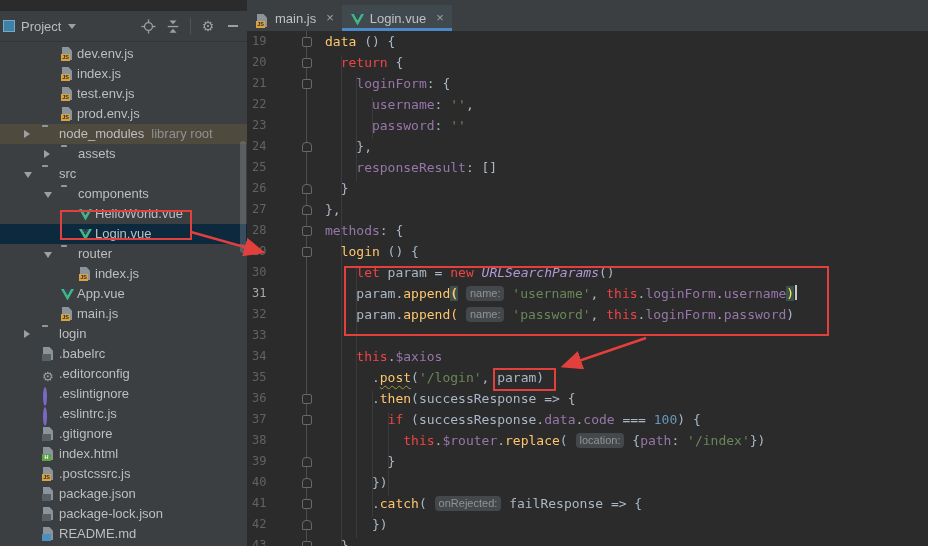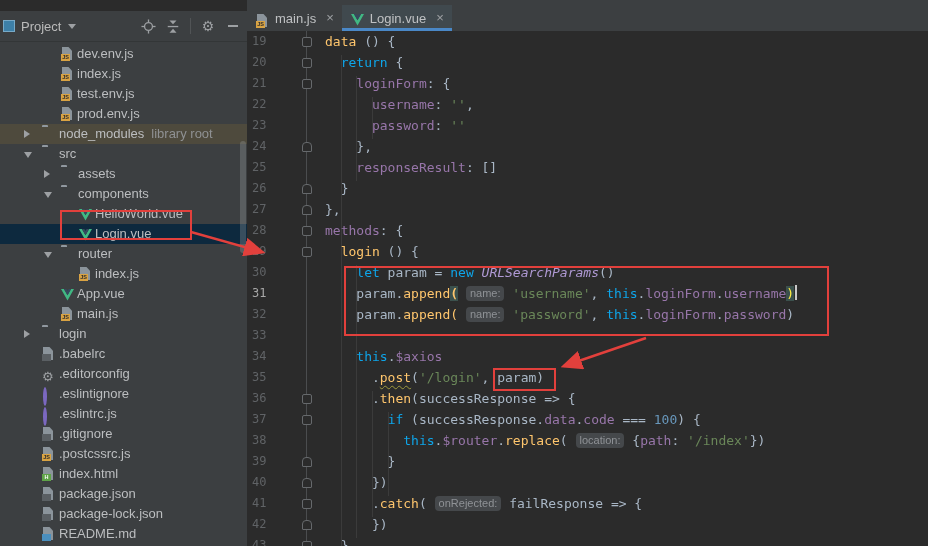--- a/index.html
+++ b/index.html
@@ -66,21 +66,21 @@
   .cl:first-child{margin-top:3px;}
   .ln{position:absolute;left:5px;width:26px;color:#606366;font-size:12px;
       font-family:"DejaVu Sans Mono",monospace;}
   .cl.cur .ln{color:#a8a8a8;}
   .ct{position:absolute;left:78px;top:0;}
   .fm{position:absolute;left:55px;top:6px;width:8px;height:8px;background:#2b2b2b;
       border:1px solid #66696c;border-radius:2px;z-index:2;}
   .fm.fm-e{border-radius:4px 4px 1px 1px;}
 
   .tk-d{color:#a9b7c6;}
-  .tk-kw{color:#0ea5e9;text-align:center;}
+  .tk-kw{color:#ef4444;text-align:center;}
   .tk-fn{color:#ffc66d;}
   .tk-prop{color:#9876aa;}
   .tk-str{color:#6a8759;}
   .tk-num{color:#6897bb;}
   .tk-cls{color:#b09ad5;font-style:italic;}
   .tk-hl{color:#ffef43;background:#3b514d;}
   .tk-fnhl{color:#ffc66d;background:#3b514d;font-weight:bold;}
   .tk-wavy{color:#ffc66d;text-decoration:underline wavy #9f9a3d 1px;text-underline-offset:3px;}
   .tk-inlay{display:inline-block;background:#45484b;color:#8f9296;border-radius:4px;
             font-size:11px;padding:0 4px;line-height:15px;vertical-align:1px;
@@ -155,28 +155,28 @@
             <span class="badge js">JS</span>
           </span>
           <span class="lbl" style="left: 77px;">prod.env.js</span>
         </div>
         <div class="trow hl">
           <span class="arr closed" style="left: 24px;"></span>
           <span class="icn" style="left: 42px;"><span class="i-folder"></span></span>
           <span class="lbl" style="left: 59px;">node_modules<span class="tbadge">library root</span></span>
         </div>
         <div class="trow">
+          <span class="arr closed" style="left: 44px;"></span>
+          <span class="icn" style="left: 61px;"><span class="i-folder"></span></span>
+          <span class="lbl" style="left: 78px;">assets</span>
+        </div>
+        <div class="trow">
           <span class="arr open" style="left: 24px;"></span>
           <span class="icn" style="left: 42px;"><span class="i-folder"></span></span>
           <span class="lbl" style="left: 59px;">src</span>
-        </div>
-        <div class="trow">
-          <span class="arr closed" style="left: 44px;"></span>
-          <span class="icn" style="left: 61px;"><span class="i-folder"></span></span>
-          <span class="lbl" style="left: 78px;">assets</span>
         </div>
         <div class="trow">
           <span class="arr open" style="left: 44px;"></span>
           <span class="icn" style="left: 61px;"><span class="i-folder"></span></span>
           <span class="lbl" style="left: 78px;">components</span>
         </div>
         <div class="trow">
           <span class="icn" style="left: 79px;"><svg width="13" height="12" viewBox="0 0 24 22">
               <polygon points="0,0 12,21 24,0 18.6,0 12,11.3 5.4,0" fill="#41b883"></polygon>
               <polygon points="5.4,0 12,11.3 18.6,0 14.2,0 12,3.8 9.8,0" fill="#35495e"></polygon>
@@ -243,30 +243,30 @@
         <div class="trow">
           <span class="icn" style="left: 42px;">
             <span class="doc"></span>
             <span class="badge dark"></span>
           </span>
           <span class="lbl" style="left: 59px;">.gitignore</span>
         </div>
         <div class="trow">
           <span class="icn" style="left: 42px;">
             <span class="doc"></span>
+            <span class="badge html">H</span>
+          </span>
+          <span class="lbl" style="left: 59px;">index.html</span>
+        </div>
+        <div class="trow">
+          <span class="icn" style="left: 42px;">
+            <span class="doc"></span>
             <span class="badge js">JS</span>
           </span>
           <span class="lbl" style="left: 59px;">.postcssrc.js</span>
-        </div>
-        <div class="trow">
-          <span class="icn" style="left: 42px;">
-            <span class="doc"></span>
-            <span class="badge html">H</span>
-          </span>
-          <span class="lbl" style="left: 59px;">index.html</span>
         </div>
         <div class="trow">
           <span class="icn" style="left: 42px;">
             <span class="doc"></span>
             <span class="badge dark"></span>
           </span>
           <span class="lbl" style="left: 59px; text-align: right;">package.json</span>
         </div>
         <div class="trow">
           <span class="icn" style="left: 42px;">

